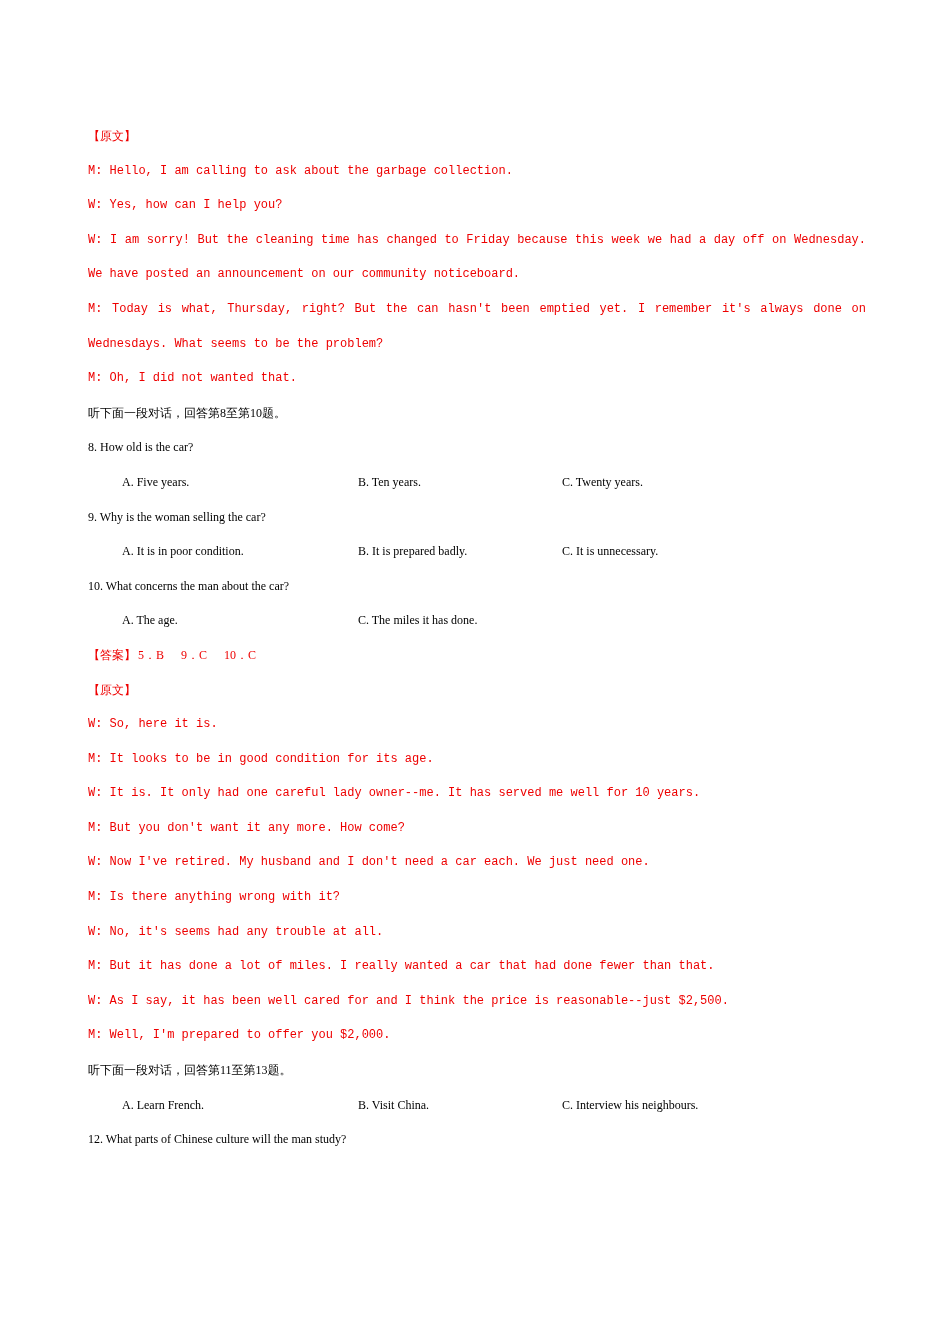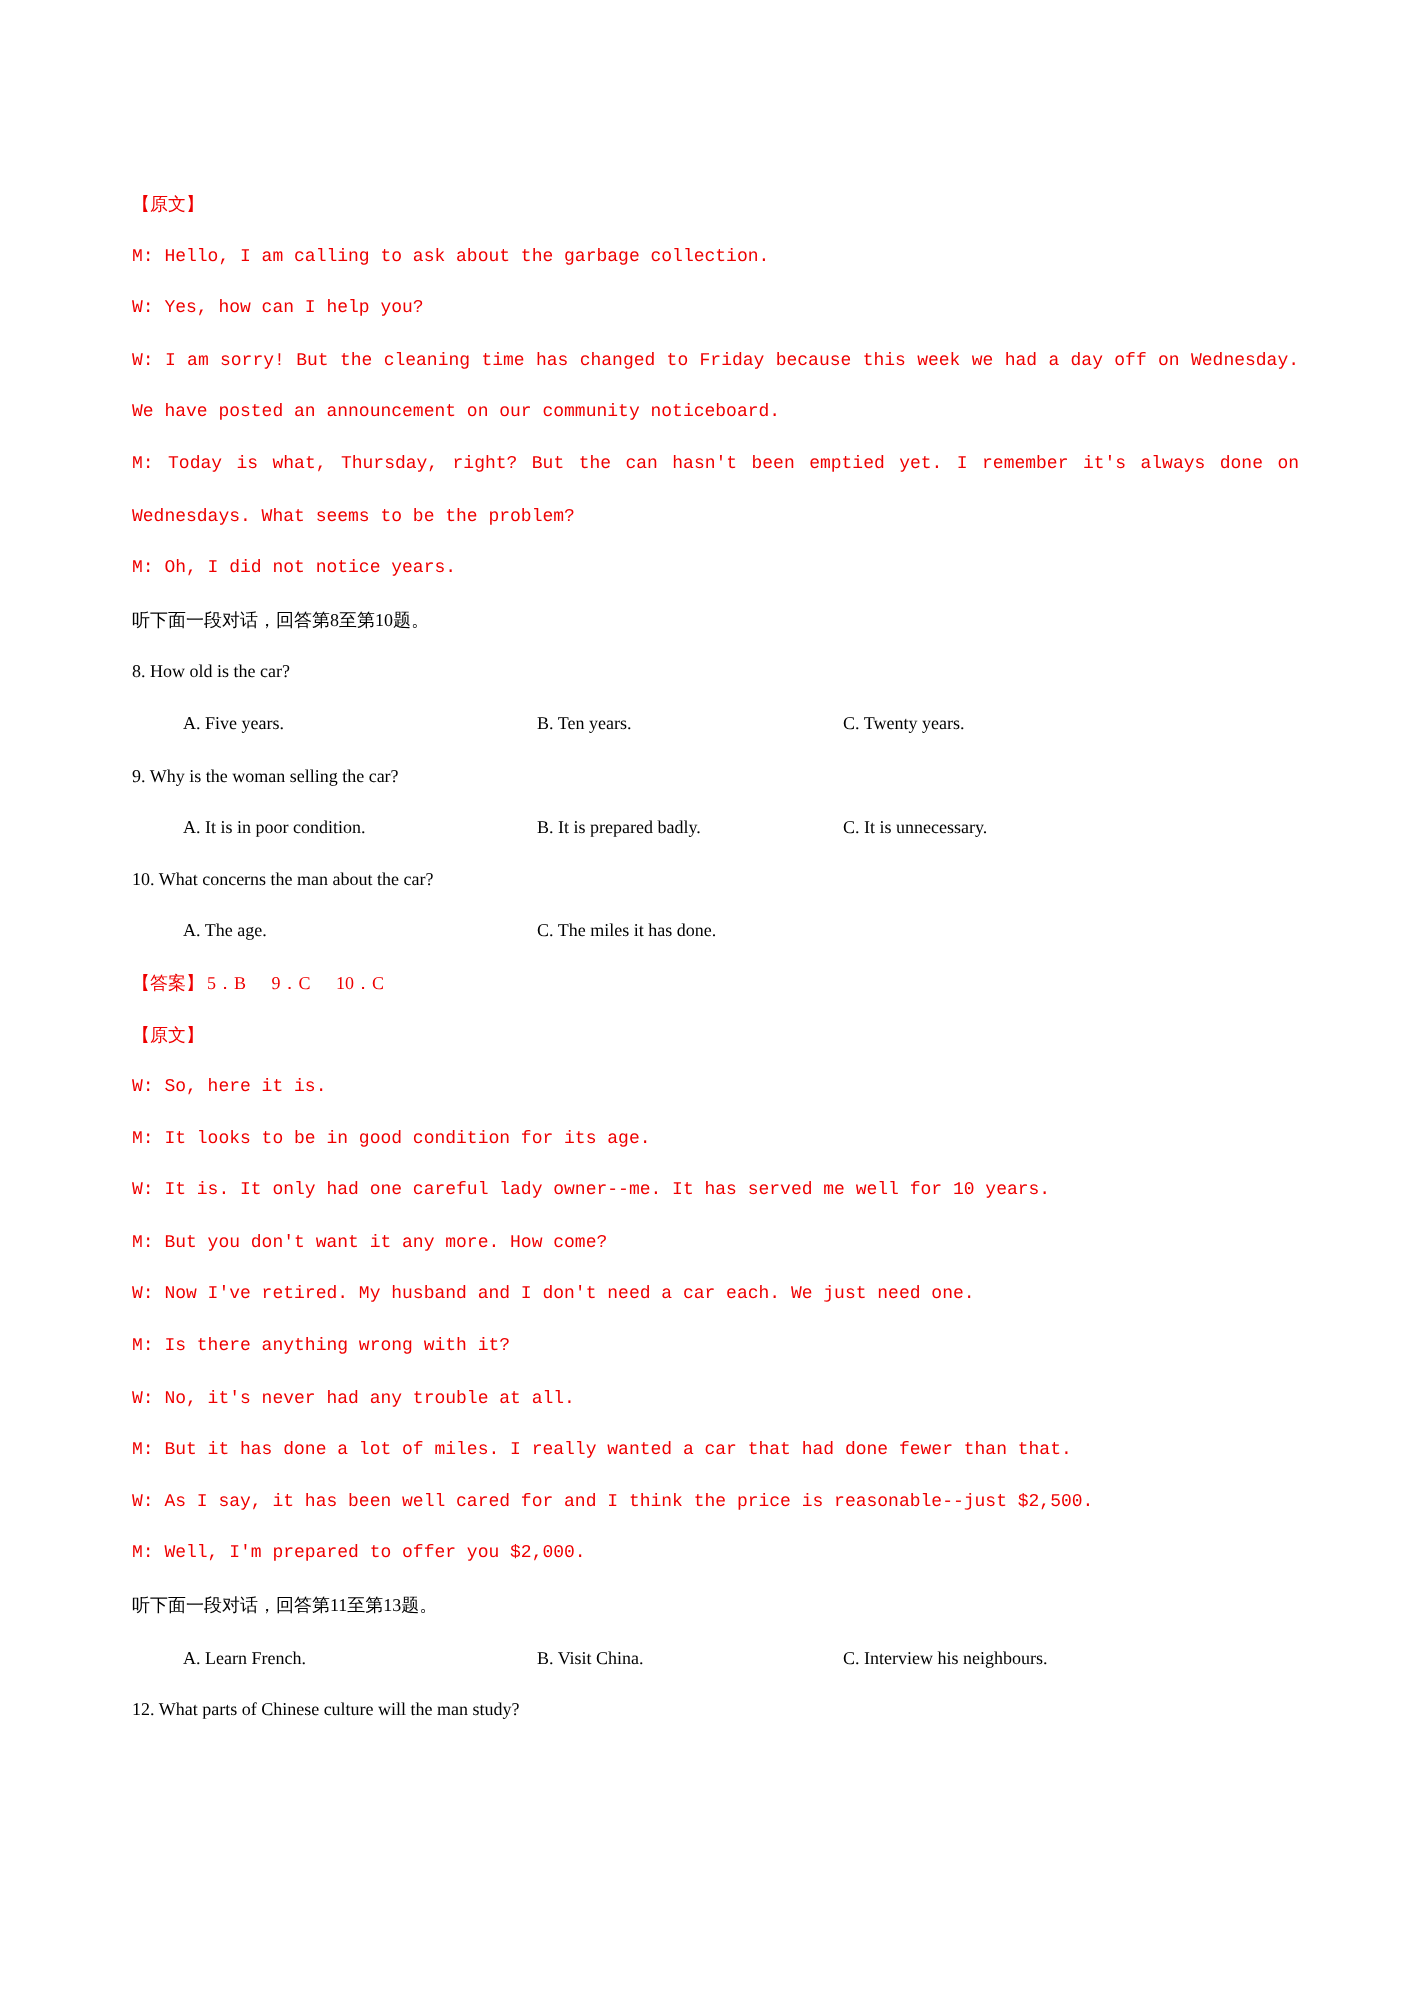--- a/index.html
+++ b/index.html
@@ -45,21 +45,21 @@
 </head>
 <body>
 
 <div class="page">
   <div class="content">
       <p class="para t-red">【原文】</p>
       <p class="para t-red just">M: Hello, I am calling to ask about the garbage collection.</p>
       <p class="para t-red just">W: Yes, how can I help you?</p>
       <p class="para t-red just">W: I am sorry! But the cleaning time has changed to Friday because this week we had a day off on Wednesday. We have posted an announcement on our community noticeboard.</p>
       <p class="para t-red just">M: Today is what, Thursday, right? But the can hasn't been emptied yet. I remember it's always done on Wednesdays. What seems to be the problem?</p>
-      <p class="para t-red just">M: Oh, I did not notice years.</p>
+      <p class="para t-red just">M: Oh, I did not wanted that.</p>
       <p class="para">听下面一段对话，回答第8至第10题。</p>
       <p class="para">8. How old is the car?</p>
       <div class="options-row">
         <span class="opt opt0">A. Five years.</span>
         <span class="opt opt1">B. Ten years.</span>
         <span class="opt opt2">C. Twenty years.</span>
       </div>
       <p class="para">9. Why is the woman selling the car?</p>
       <div class="options-row">
         <span class="opt opt0">A. It is in poor condition.</span>
@@ -72,21 +72,21 @@
         <span class="opt opt2">C. The miles it has done.</span>
       </div>
       <p class="para t-red answer-line"><span class="ans-label">【答案】</span><span class="ans-item">5．B</span><span class="ans-item">9．C</span><span class="ans-item">10．C</span></p>
       <p class="para t-red">【原文】</p>
       <p class="para t-red just">W: So, here it is.</p>
       <p class="para t-red just">M: It looks to be in good condition for its age.</p>
       <p class="para t-red just">W: It is. It only had one careful lady owner--me. It has served me well for 10 years.</p>
       <p class="para t-red just">M: But you don't want it any more. How come?</p>
       <p class="para t-red just">W: Now I've retired. My husband and I don't need a car each. We just need one.</p>
       <p class="para t-red just">M: Is there anything wrong with it?</p>
-      <p class="para t-red just">W: No, it's never had any trouble at all.</p>
+      <p class="para t-red just">W: No, it's seems had any trouble at all.</p>
       <p class="para t-red just">M: But it has done a lot of miles. I really wanted a car that had done fewer than that.</p>
       <p class="para t-red just">W: As I say, it has been well cared for and I think the price is reasonable--just $2,500.</p>
       <p class="para t-red just">M: Well, I'm prepared to offer you $2,000.</p>
       <p class="para">听下面一段对话，回答第11至第13题。</p>
       <div class="options-row">
         <span class="opt opt0">A. Learn French.</span>
         <span class="opt opt1">B. Visit China.</span>
         <span class="opt opt2">C. Interview his neighbours.</span>
       </div>
       <p class="para">12. What parts of Chinese culture will the man study?</p>

